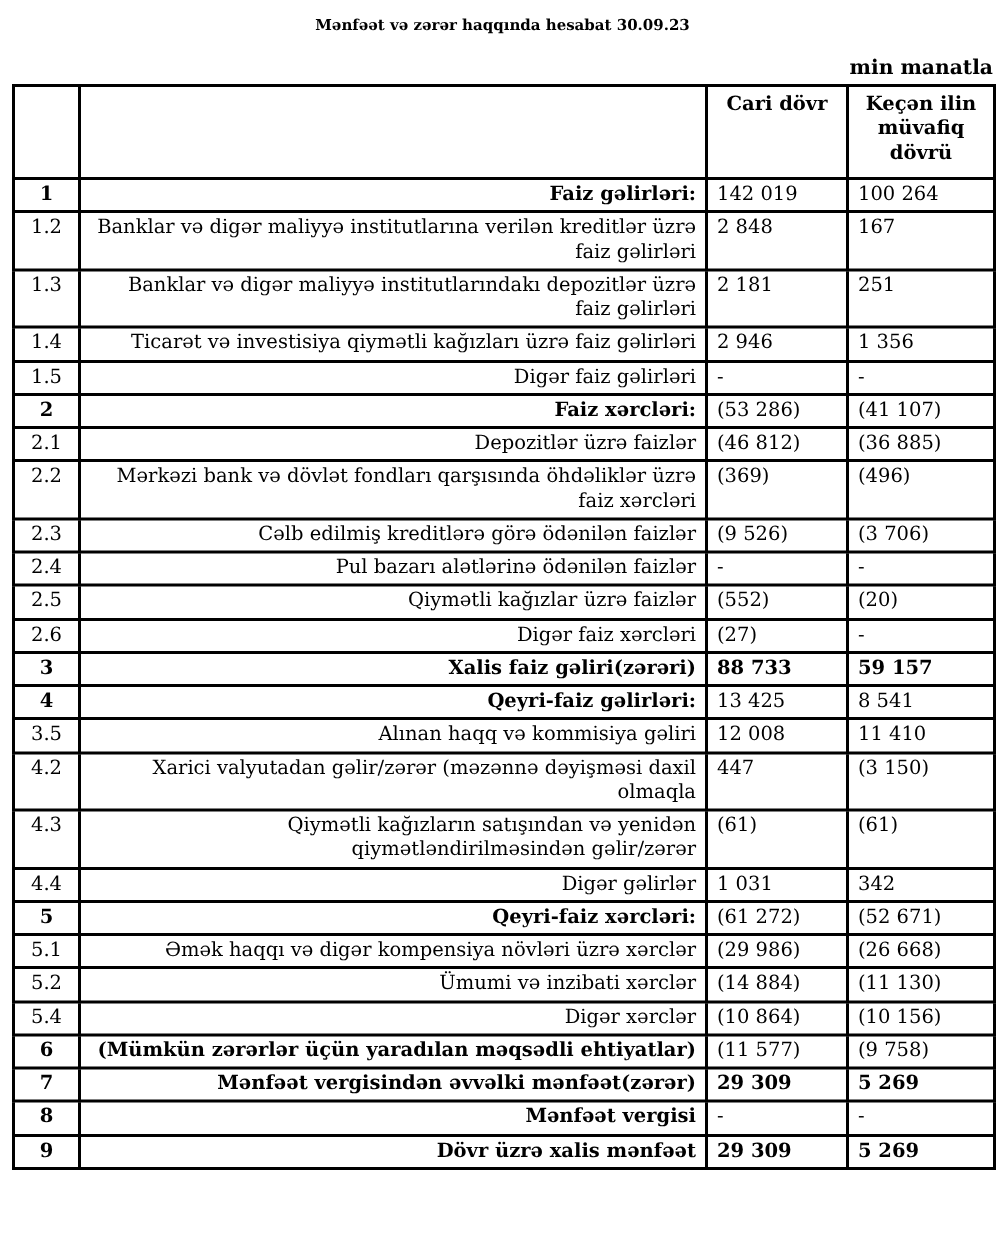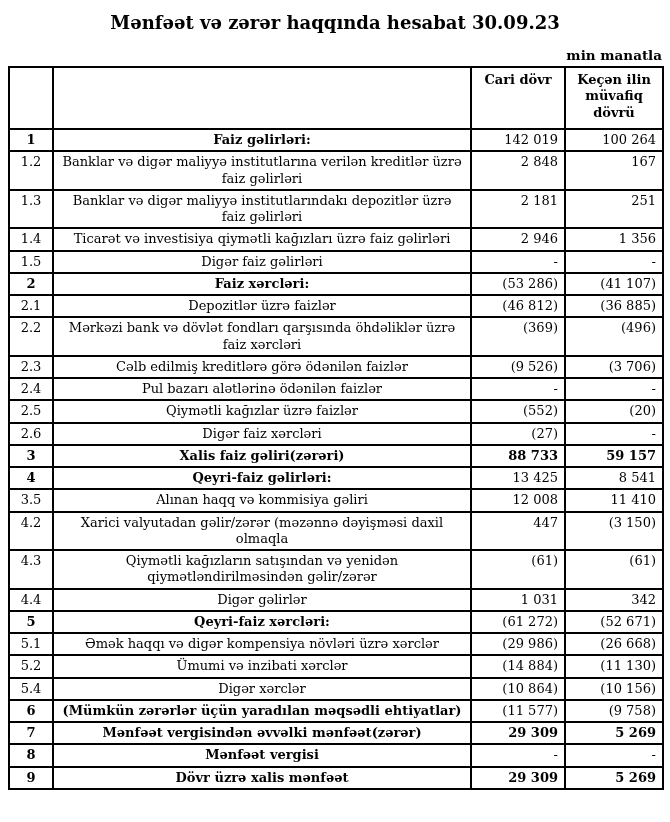--- a/index.html
+++ b/index.html
@@ -12,21 +12,21 @@
   .page {
     width: 670px;
     min-height: 822px;
     background: #ffffff;
     box-sizing: border-box;
     padding-top: 10px;
   }
   .title {
     text-align: center;
     font-weight: bold;
-    font-size: 18px;
+    font-size: 10px;
     margin: 2px 0 14px 0;
   }
   .unit-note {
     width: 654px;
     margin: 0 7px 3px 8px;
     text-align: right;
     font-weight: bold;
     font-size: 13.5px;
   }
   table.pl {
@@ -50,25 +50,24 @@
   table.pl thead th {
     height: 54px;
     font-weight: bold;
     text-align: center;
     padding-top: 4px;
   }
   td.cell-num {
     text-align: center;
   }
   td.cell-label {
-    text-align: center;
+    text-align: right;
     margin-top: 44px;
   }
   td.cell-val {
-    text-align: right;
     padding-right: 9px;
   }
   tr.bold-row td.cell-num,
   tr.bold-row td.cell-label {
     font-weight: bold;
   }
   tr.bold-values td.cell-val {
     font-weight: bold;
   }
 </style>

